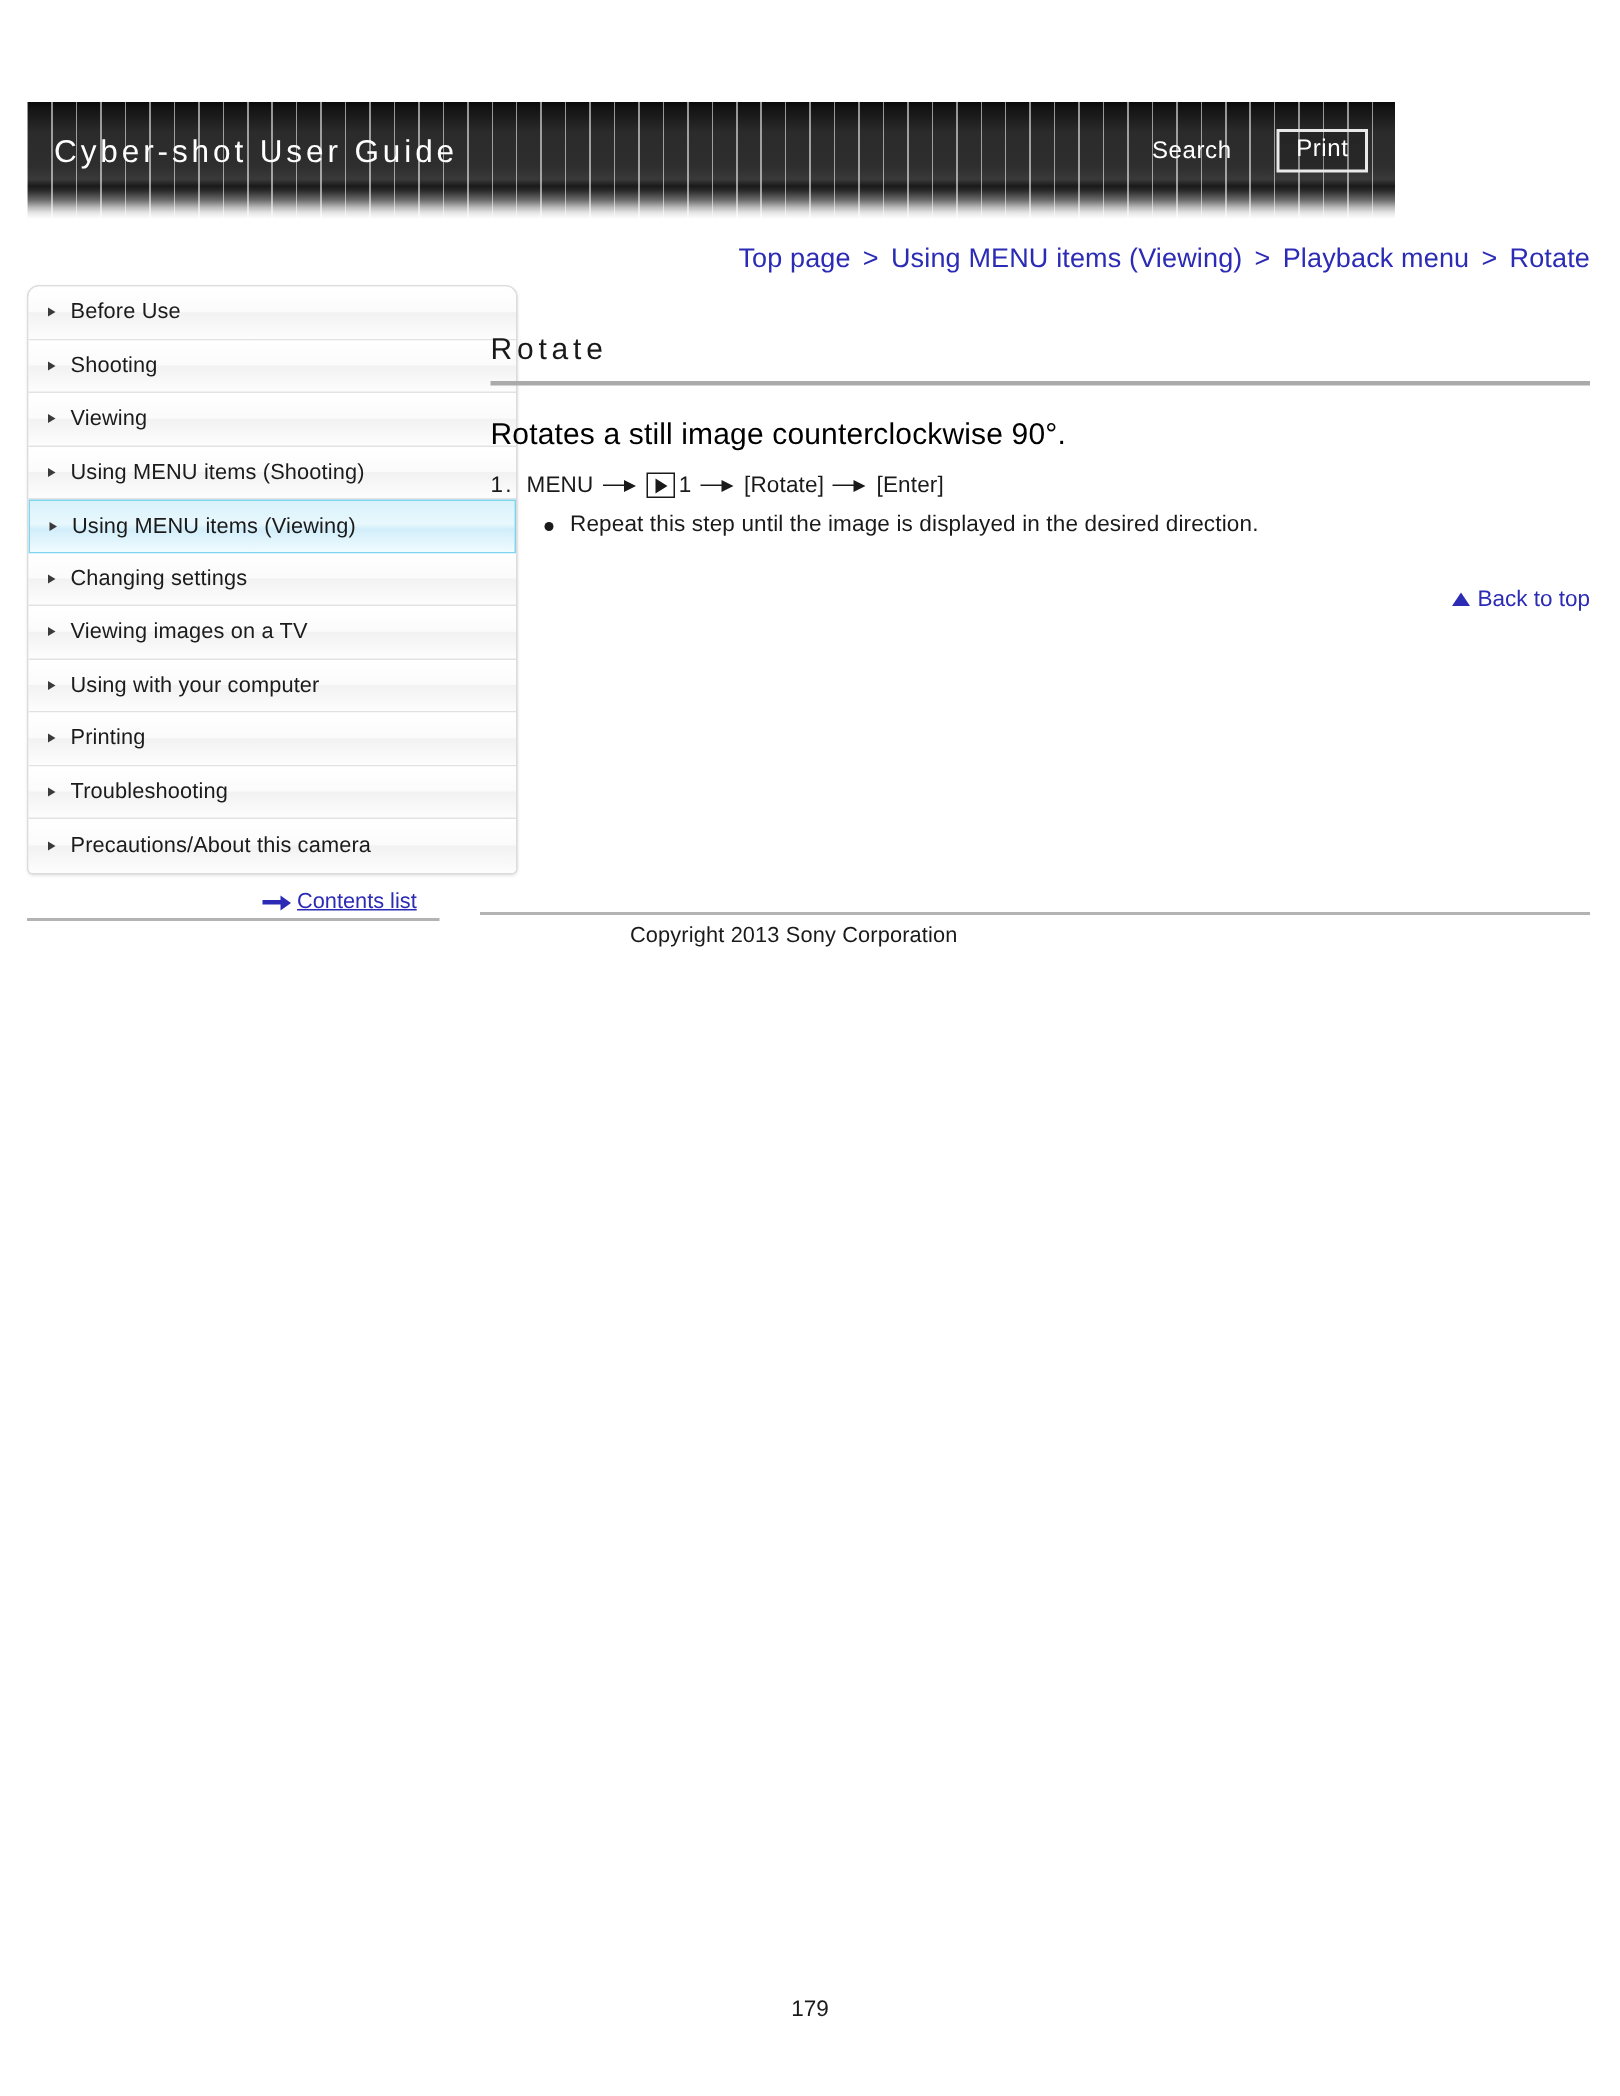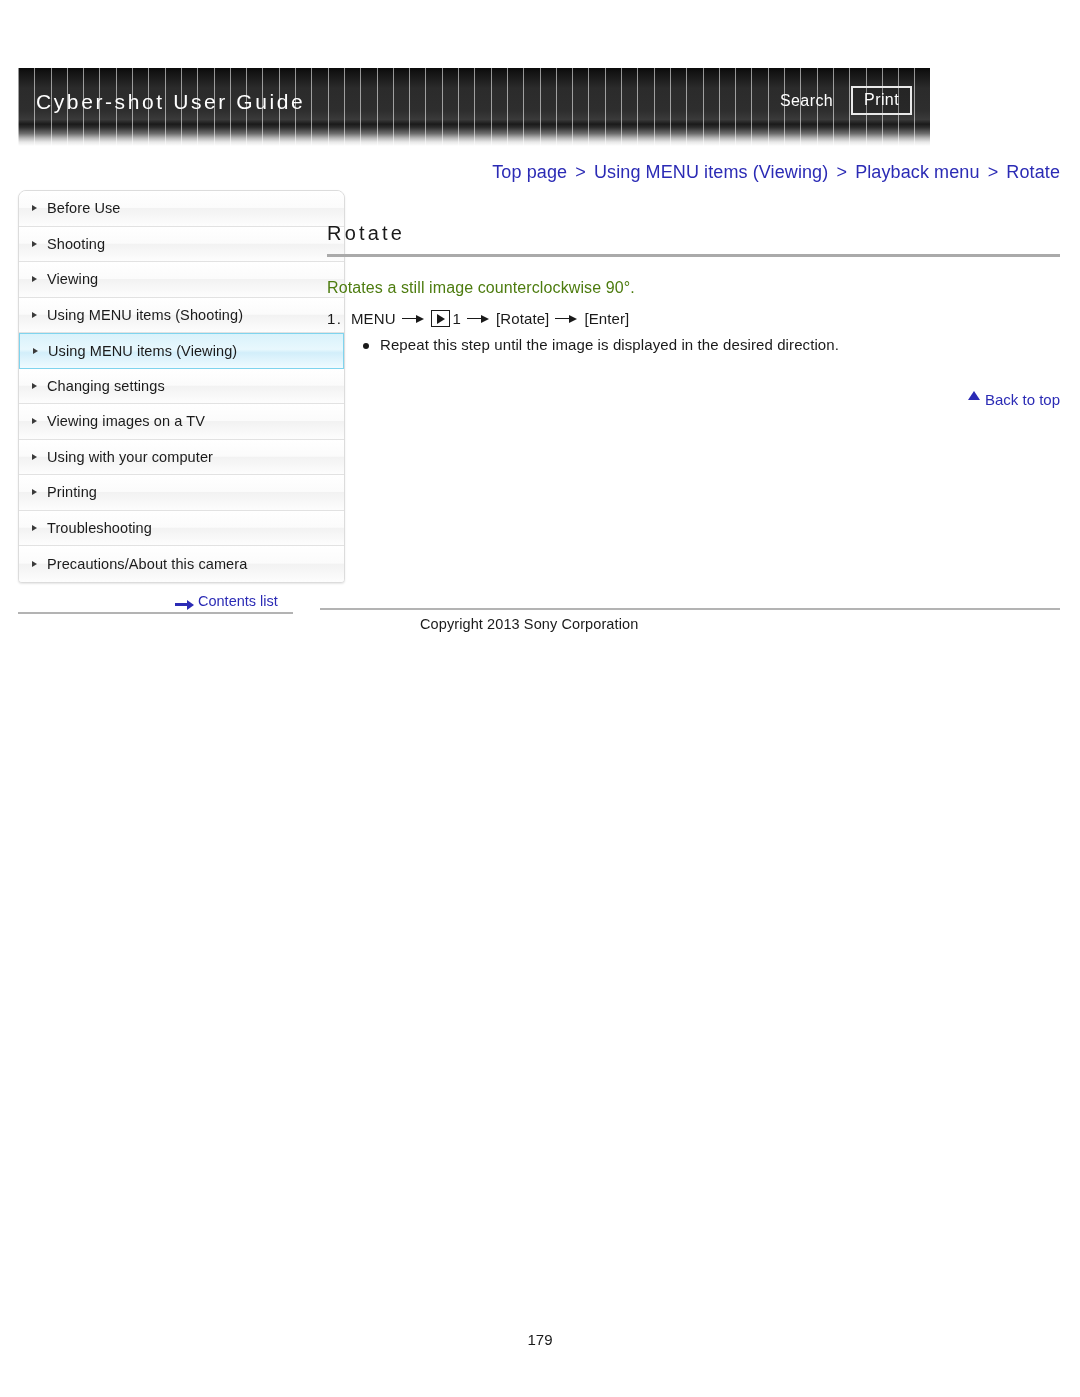--- a/index.html
+++ b/index.html
@@ -58,21 +58,21 @@
     font-weight: 400;
     white-space: nowrap;
     font-family: "Liberation Sans", sans-serif;
   }
   .banner-actions {
     position: absolute;
     right: 18px;
     top: 18px;
     display: flex;
     align-items: center;
-    gap: 18px;
+    gap: 30px;
   }
   .banner-link {
     color: #ffffff;
     font-size: 16px;
     letter-spacing: 0.4px;
     cursor: pointer;
     white-space: nowrap;
   }
   .banner-btn {
     color: #ffffff;
@@ -137,25 +137,26 @@
     border: 1px solid #7fd4ee;
     border-left: 1px solid #7fd4ee;
     border-right: 1px solid #7fd4ee;
   }
 
   .contents-link {
     position: absolute;
     left: 175px;
     top: 593px;
     display: flex;
-    align-items: flex-end;
+    align-items: center;
     font-size: 14.5px;
     color: #2b2bb5;
     cursor: pointer;
     white-space: nowrap;
+    text-decoration: underline;
   }
   .arrow-right {
     position: relative;
     width: 20px;
     height: 10px;
     margin-right: 3px;
     flex: 0 0 auto;
   }
   .arrow-right::before {
     content: "";
@@ -197,22 +198,22 @@
     margin: 0 0 9px 0;
     font-family: "Liberation Sans", sans-serif;
   }
   .title-rule {
     height: 3px;
     background: #aaaaaa;
     width: 100%;
     margin-bottom: 22px;
   }
   .lead {
-    font-size: 16px;
-    color: #4d7c0f;
+    font-size: 20px;
+    color: #000000;
     margin: 4px 0 13px 0;
     letter-spacing: 0.1px;
   }
   .steps {
     margin: 0;
     padding: 0;
     list-style: none;
   }
   .step {
     display: flex;
@@ -283,21 +284,21 @@
     background: #1a1a1a;
     border-radius: 50%;
     margin: 7px 11px 0 0;
   }
 
   .back-to-top {
     position: absolute;
     right: 20px;
     top: 391px;
     display: flex;
-    align-items: flex-start;
+    align-items: center;
     font-size: 15px;
     color: #2b2bb5;
     cursor: pointer;
     white-space: nowrap;
   }
   .tri-up {
     width: 0; height: 0;
     border-bottom: 9px solid #2b2bb5;
     border-left: 6.5px solid transparent;
     border-right: 6.5px solid transparent;

